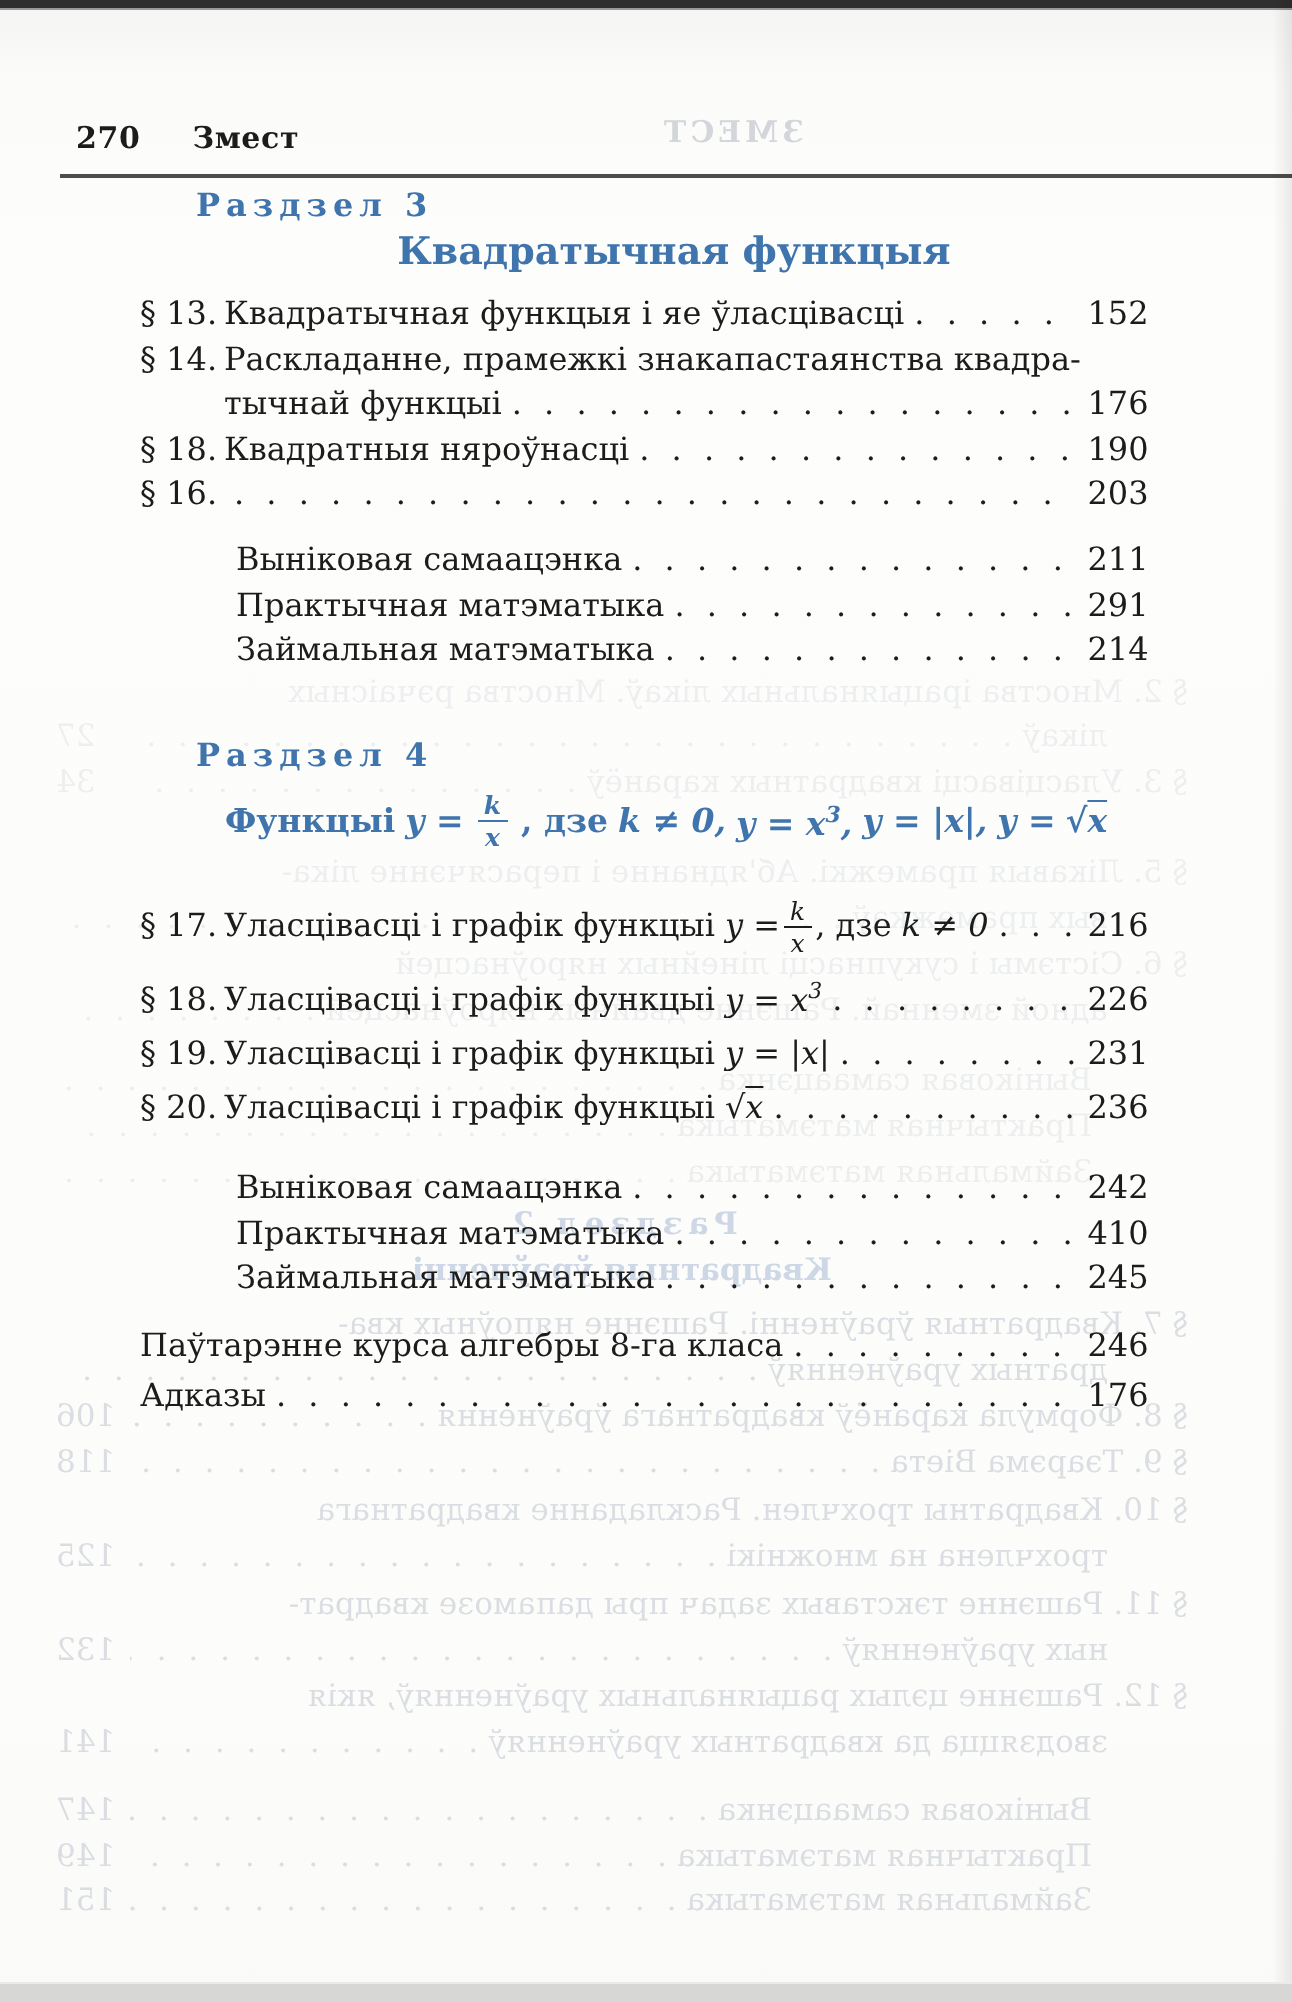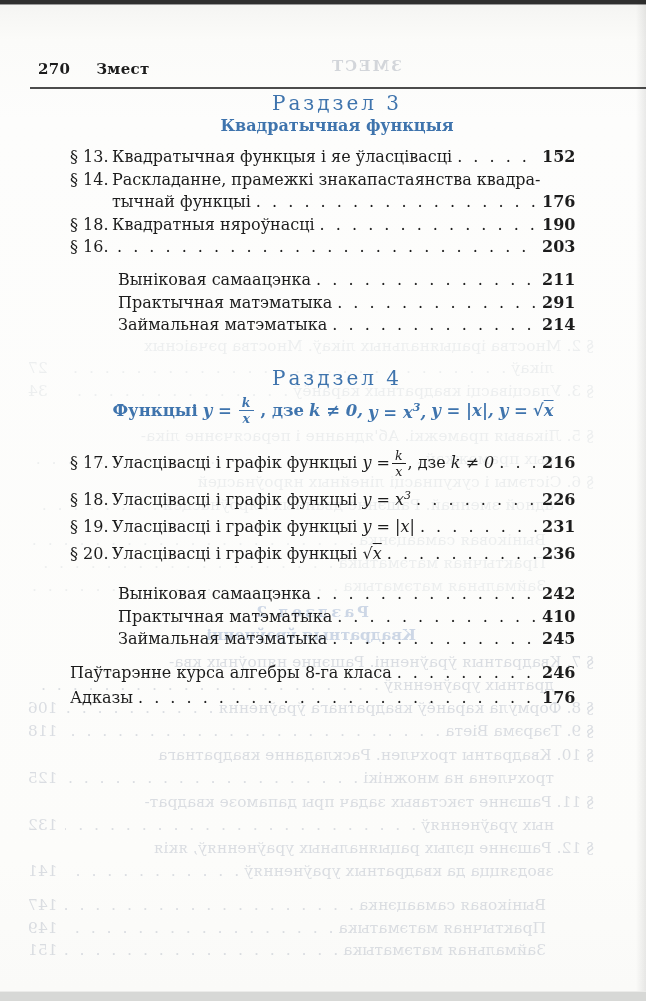--- a/index.html
+++ b/index.html
@@ -16,35 +16,35 @@
   .hdr{position:absolute;top:60px;left:38px;font-size:15px;font-weight:bold;letter-spacing:.3px;}
   .hdr .hdr-title{margin-left:26px;}
   .hdr-rule{position:absolute;top:87px;left:30px;right:0;height:2px;background:#4c4c4c;}
   .ghost-header{
     position:absolute;top:57px;left:330px;font-size:15px;font-weight:bold;letter-spacing:2px;
     color:rgba(115,125,145,.30);transform:scaleX(-1);
   }
 
   .content{position:absolute;left:70px;top:92px;width:506px;z-index:2;}
   .kicker{
-    text-align:center;padding-left:28px;font-weight:normal;font-size:20px;letter-spacing:3px;
+    text-align:left;padding-left:28px;font-weight:bold;font-size:16px;letter-spacing:3px;
     color:#3f74ad;line-height:22px;
   }
   .sec-title{
-    text-align:center;padding-left:28px;font-weight:bold;font-size:16px;
+    text-align:center;padding-left:28px;font-weight:bold;font-size:19px;
     color:#3f74ad;line-height:24px;
   }
   .toc{margin-top:8px;}
   .toc-row{display:flex;align-items:baseline;font-size:16px;line-height:22.6px;}
   .toc-row.tall{line-height:27px;}
   .lbl{flex:0 0 42px;}
   .txt{white-space:nowrap;}
   .dots{flex:1;overflow:hidden;white-space:nowrap;margin:0 5px;}
   .dots::after{content:". . . . . . . . . . . . . . . . . . . . . . . . . . . . . . . . . . . . . . . . . . . . . . . . . . . . . . . . . . . .";letter-spacing:3px;}
-  .pg{flex:0 0 34px;text-align:left;font-weight:bold;}
+  .pg{flex:0 0 34px;text-align:center;}
   .extras{margin-top:10px;}
   .extras .toc-row{padding-left:48px;}
   .sec4{margin-top:30px;}
   .subtitle{
     margin-top:2px;display:flex;justify-content:center;align-items:center;padding-left:20px;
     color:#3f74ad;font-weight:bold;font-size:16.5px;height:40px;gap:5px;white-space:nowrap;
   }
   .mi{font-style:italic;}
   .frac{display:inline-flex;flex-direction:column;align-items:center;vertical-align:middle;line-height:1.05;font-style:italic;font-size:12.5px;margin:0 2px;}
   .frac .num{border-bottom:1.3px solid currentColor;padding:0 3px 1px;}

